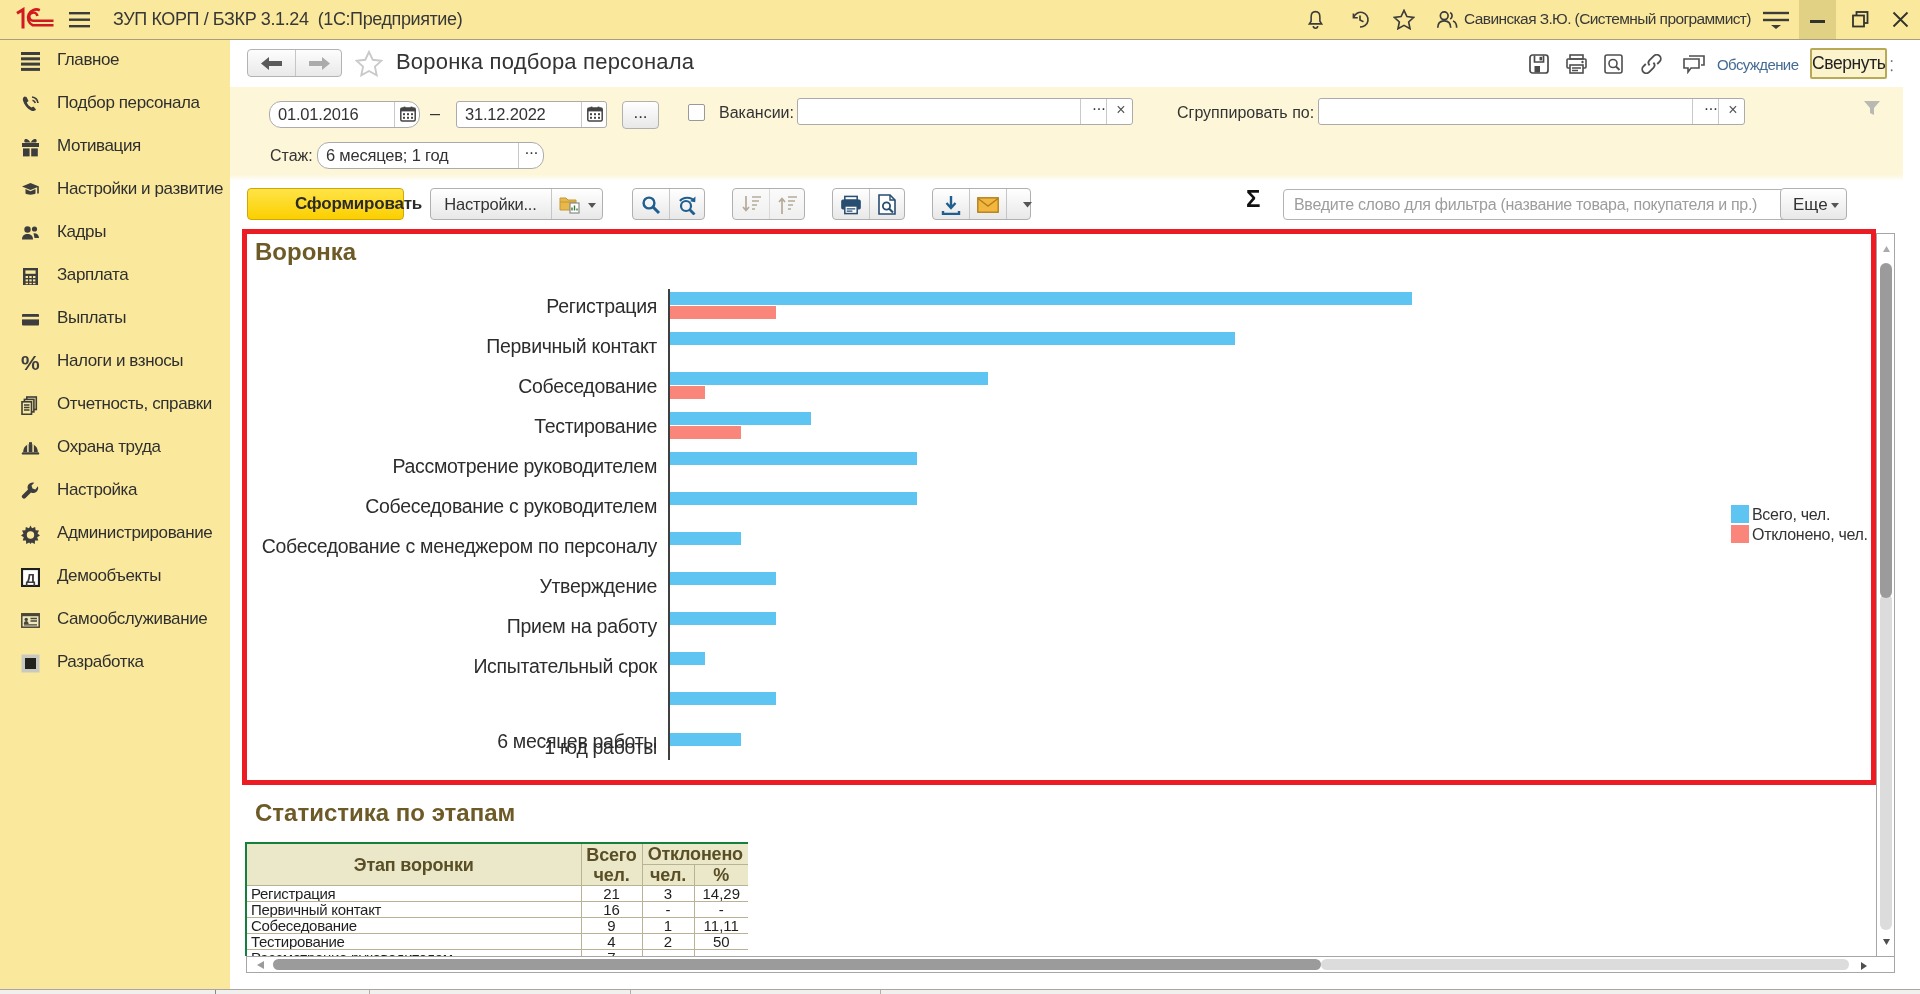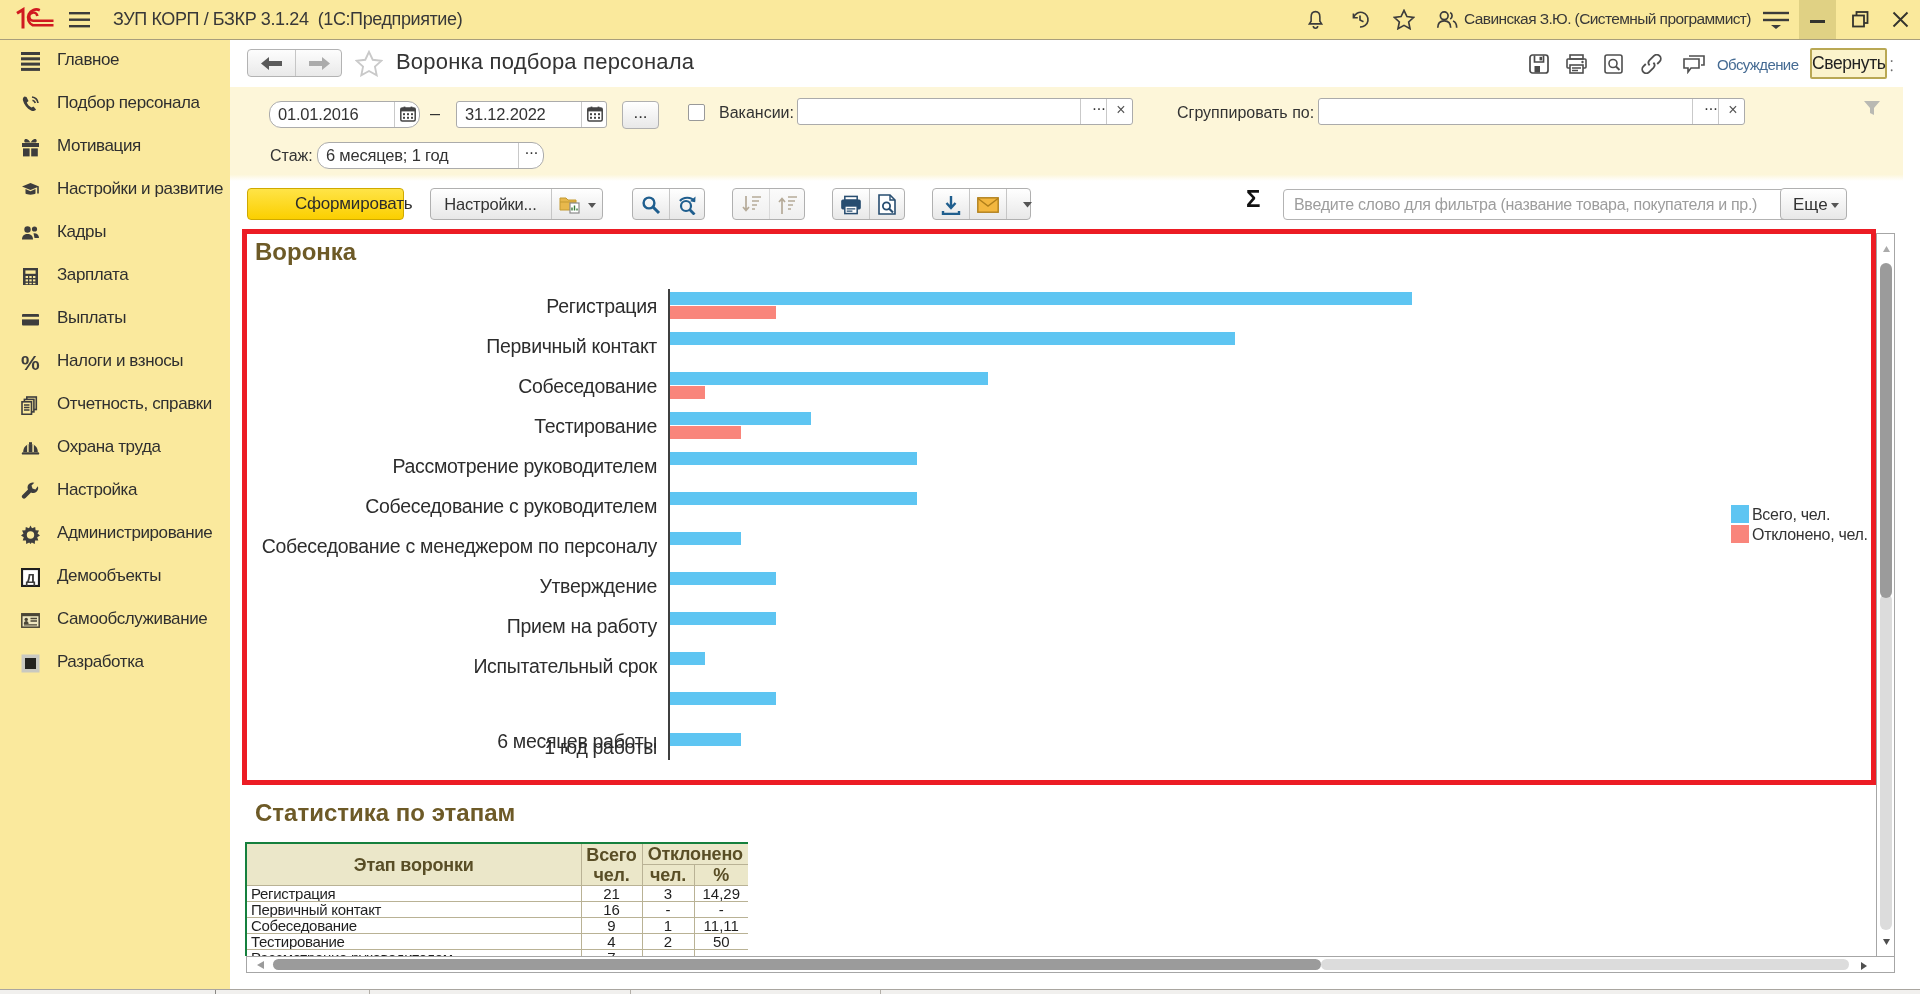--- a/index.html
+++ b/index.html
@@ -292,21 +292,21 @@
     </svg>
   <div class="abs" style="left:40px;top:60px;font-size:16px;color:#333;">Стаж:</div>
   <div class="abs" style="left:87px;top:55px;width:227px;height:27px;background:#fff;border:1px solid #ababab;border-radius:12px;box-sizing:border-box;">
     <div class="abs" style="left:8px;top:3px;font-size:16.5px;letter-spacing:-0.2px;color:#333;">6 месяцев; 1 год</div>
     <div class="abs" style="left:200px;top:0;width:1px;height:25px;background:#c9c9c9;"></div>
     <div class="abs" style="left:201px;top:-3px;width:25px;font-size:16px;color:#333;text-align:center;">...</div>
   </div>
 </div>
 
 <div class="abs" id="toolbar" style="left:230px;top:181px;width:1690px;height:48px;background:#fff;">
-  <div class="abs" style="left:17px;top:7px;width:157px;height:32px;background:linear-gradient(#ffe447,#fbcf00);border:1px solid #cfa900;border-radius:4px;box-sizing:border-box;text-align:right;font-size:17px;letter-spacing:-0.2px;font-weight:normal;color:#2b2b2b;line-height:30px;padding-left:47px;">Сформировать</div>
+  <div class="abs" style="left:17px;top:7px;width:157px;height:32px;background:linear-gradient(#ffe447,#fbcf00);border:1px solid #cfa900;border-radius:4px;box-sizing:border-box;text-align:right;font-size:17px;letter-spacing:-0.2px;font-weight:bold;color:#2b2b2b;line-height:30px;padding-left:47px;">Сформировать</div>
   <div class="abs btn" style="left:200px;top:7px;width:173px;height:32px;">
     <div class="abs" style="left:0;top:0;width:119px;height:30px;font-size:16.5px;letter-spacing:-0.2px;color:#333;text-align:center;line-height:30px;">Настройки...</div>
     <div class="abs" style="left:120px;top:0;width:1px;height:30px;background:#c6c6c6;"></div>
     <svg class="abs" style="left:128px;top:5px" width="22" height="20" viewBox="0 0 22 20">
         <path d="M1 4 L1 16 L17 16 L17 6 L9 6 L7 4 Z" fill="#e8b84c" stroke="#c49a30" stroke-width="1"></path>
         <path d="M1 8 L17 8" stroke="#c49a30" stroke-width="1"></path>
         <rect x="11" y="9" width="9" height="10" fill="#fff" stroke="#8a8a8a" stroke-width="1.2"></rect>
         <path d="M13 16.5 L13 13.5 M15.5 16.5 L15.5 11.5 M18 16.5 L18 14.5" stroke="#3a7a3a" stroke-width="1.4"></path>
       </svg>
     <path>

